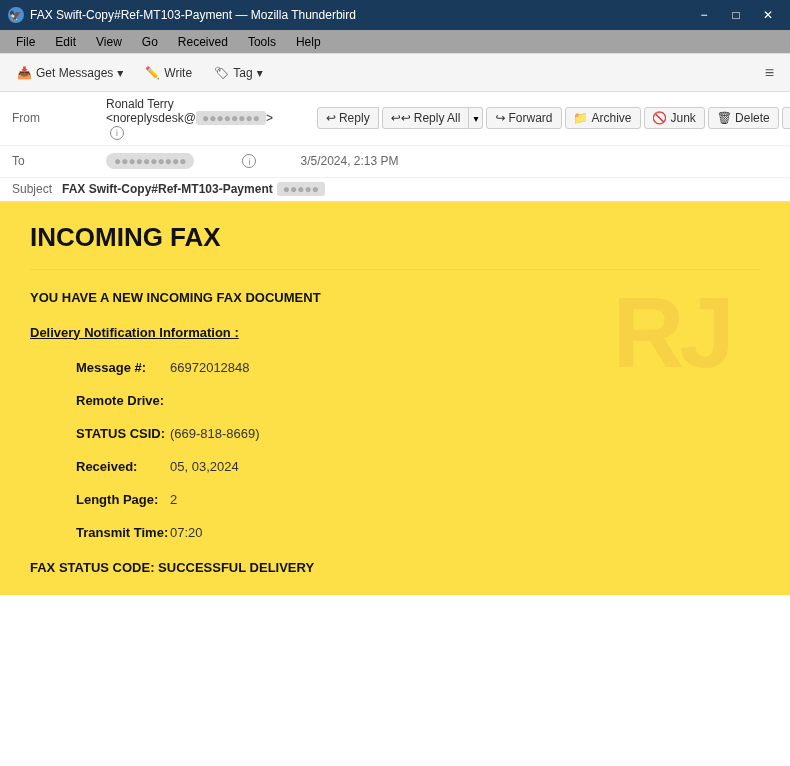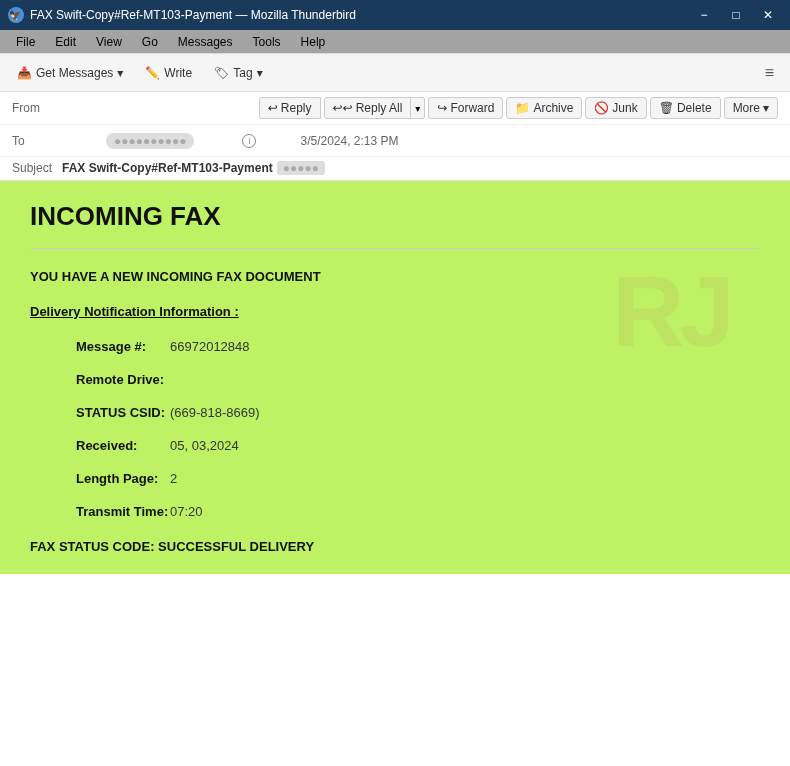--- a/index.html
+++ b/index.html
@@ -211,21 +211,21 @@
       border-radius: 50%;
       border: 1px solid #888;
       color: #888;
       font-size: 9px;
       margin-left: 4px;
       cursor: pointer;
     }
 
     
     .email-body {
-      background: #bef264;
+      background: #fde047;
       flex: 1;
       overflow-y: auto;
       padding: 20px 30px;
       position: relative;
     }
 
     .watermark {
       position: absolute;
       right: 60px;
       top: 80px;
@@ -322,21 +322,21 @@
     <button class="titlebar-btn">□</button>
     <button class="titlebar-btn close">✕</button>
   </div>
 </div>
 
 <div class="menubar">
   <span class="menu-item">File</span>
   <span class="menu-item">Edit</span>
   <span class="menu-item">View</span>
   <span class="menu-item">Go</span>
-  <span class="menu-item">Messages</span>
+  <span class="menu-item">Received</span>
   <span class="menu-item">Tools</span>
   <span class="menu-item">Help</span>
 </div>
 
 <div class="toolbar">
   <button class="toolbar-btn">
     <span>📥</span>
     <span>Get Messages</span>
     <span>▾</span>
   </button>
@@ -351,20 +351,24 @@
   </button>
   <div class="toolbar-spacer"></div>
   <button class="hamburger-btn">≡</button>
 </div>
 
 <div class="main-content">
 
   <div class="email-header">
     <div class="email-header-row">
       <span class="email-label">From</span>
+      <span class="email-value">
+        <span>Ronald Terry &lt;noreplysdesk@<span style="background:#ddd;border-radius:3px;padding:0 6px;color:#aaa;">●●●●●●●●</span>&gt;</span>
+        <span class="info-icon">ℹ</span>
+      </span>
       <div class="email-actions">
         <div class="action-btn-group">
           <button class="action-btn">
             <span>↩</span>
             <span>Reply</span>
           </button>
         </div>
         <div class="action-btn-group">
           <button class="action-btn">
             <span>↩↩</span>

